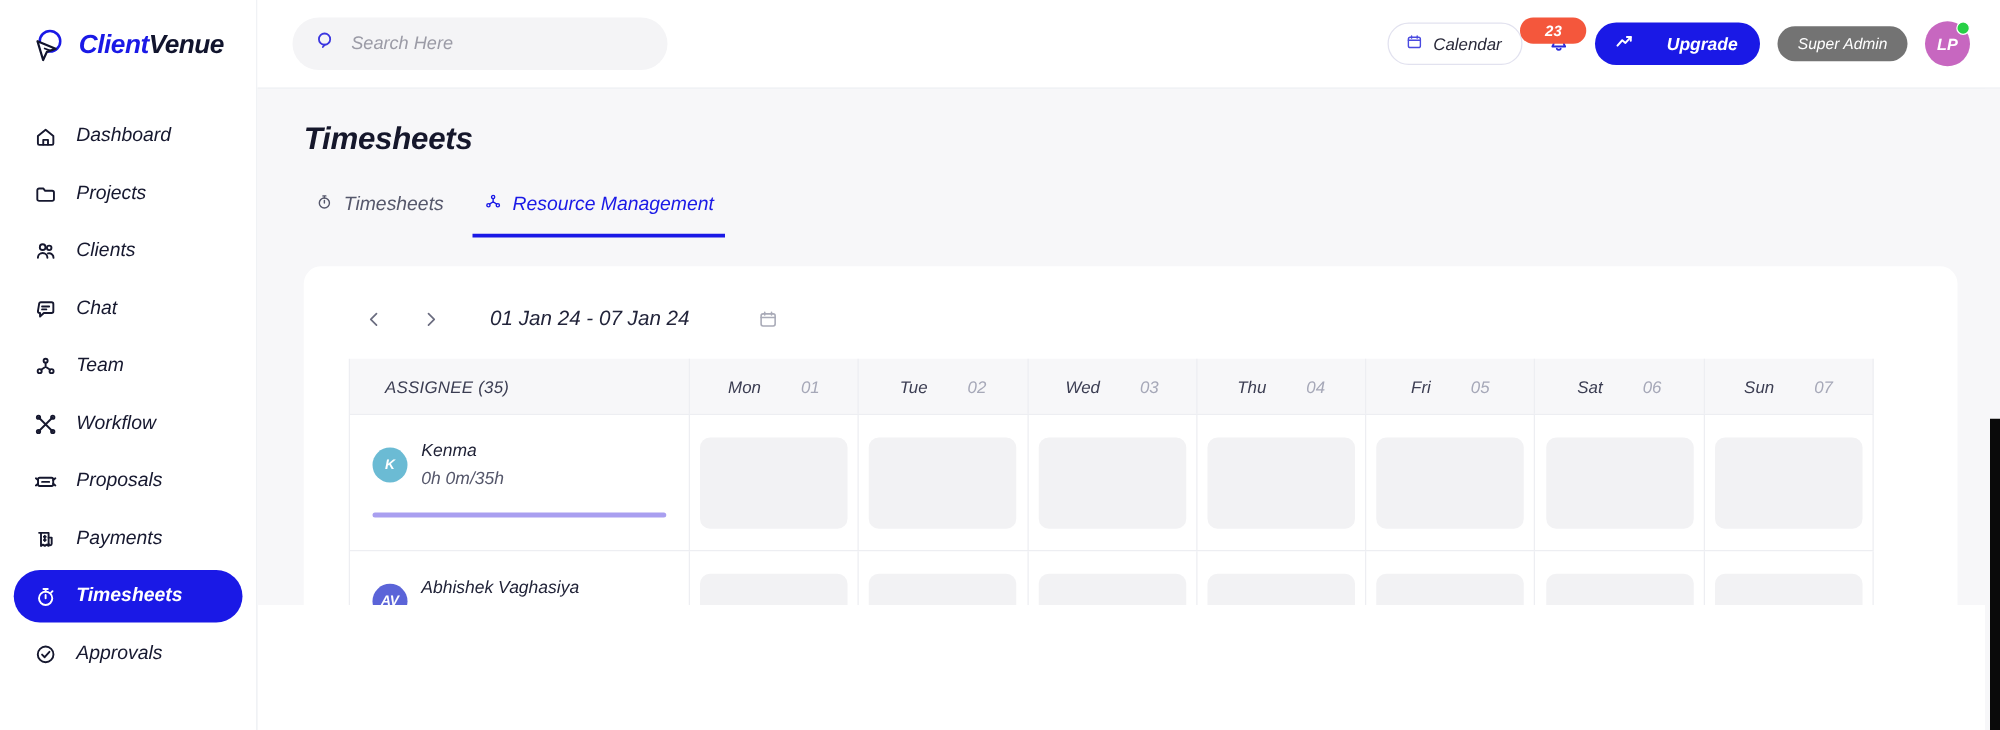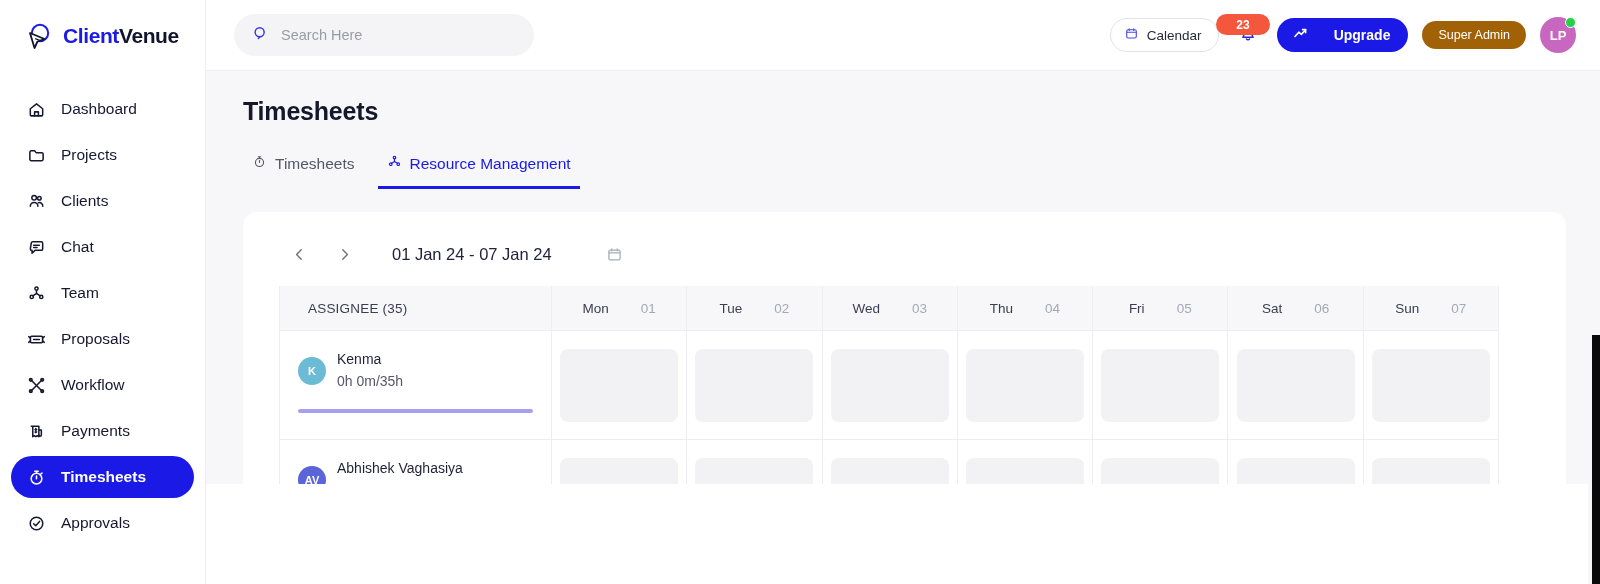--- a/index.html
+++ b/index.html
@@ -2,21 +2,21 @@
 <html><head>
 <meta charset="utf-8">
 <style>
   * { box-sizing: border-box; margin: 0; padding: 0; }
   html, body {
     width: 1600px; height: 584px;
     font-family: "Liberation Sans", sans-serif;
     background: #ffffff;
     overflow: hidden;
   }
-  .app { display: flex; width: 1600px; height: 484px; position: relative; }
+  .app { display: flex; width: 1600px; height: 484px; position: relative; font-style: italic; }
 
   
   .sidebar {
     width: 206px; height: 584px;
     background: #ffffff;
     border-right: 1px solid #eceef2;
     flex: 0 0 206px;
     position: relative;
   }
   .logo-row {
@@ -80,21 +80,21 @@
     font-size: 12px; font-weight: 700;
     display: flex; align-items: center; justify-content: center;
     padding: 0 20px;
   }
   .upgrade-btn {
     height: 34px; background: #1a19e6; color: #fff; border-radius: 17px;
     display: flex; align-items: center; gap: 25px; padding: 0 18px 0 15px;
     font-size: 14px; font-weight: 700; cursor: pointer;
   }
   .role-badge {
-    height: 28px; background: #a16207; color: #fff; border-radius: 14px;
+    height: 28px; background: #737373; color: #fff; border-radius: 14px;
     display: flex; align-items: center; padding: 0 16px;
     font-size: 12.5px; cursor: pointer;
   }
   .avatar-wrap { position: relative; width: 36px; height: 36px; cursor: pointer; }
   .avatar-top {
     width: 36px; height: 36px; border-radius: 50%;
     background: #c767c0; color: #fff;
     display: flex; align-items: center; justify-content: center;
     font-size: 13px; font-weight: 600;
   }
@@ -235,39 +235,39 @@
               <circle cx="15" cy="13.6" r="1.7"></circle>
               <path d="M10 6.5 v3.4 M10 9.9 L6.2 12.4 M10 9.9 L13.8 12.4"></path>
             </svg>
         </span>
         <span>Team</span>
       </div>
 
       <div class="nav-item">
         <span class="nav-ico">
           <svg width="19" height="19" viewBox="0 0 20 20">
-              <path d="M5 6.5 h10 a1.4 1.4 0 0 1 1.4 1.4 v4.2 A1.4 1.4 0 0 1 15 13.5 H5 A1.4 1.4 0 0 1 3.6 12.1 V7.9 A1.4 1.4 0 0 1 5 6.5 Z"></path>
-              <path d="M3.6 8.5 L1.8 7 M3.6 11.5 L1.8 13 M16.4 8.5 L18.2 7 M16.4 11.5 L18.2 13"></path>
-              <path d="M7 10 h6"></path>
-            </svg>
-        </span>
-        <span>Proposals</span>
-      </div>
-
-      <div class="nav-item">
-        <span class="nav-ico">
-          <svg width="19" height="19" viewBox="0 0 20 20">
               <path d="M4 4 L16 16 M16 4 L4 16"></path>
               <circle cx="4" cy="4" r="1.4"></circle>
               <circle cx="16" cy="4" r="1.4"></circle>
               <circle cx="4" cy="16" r="1.4"></circle>
               <circle cx="16" cy="16" r="1.4"></circle>
             </svg>
         </span>
         <span>Workflow</span>
+      </div>
+
+      <div class="nav-item">
+        <span class="nav-ico">
+          <svg width="19" height="19" viewBox="0 0 20 20">
+              <path d="M5 6.5 h10 a1.4 1.4 0 0 1 1.4 1.4 v4.2 A1.4 1.4 0 0 1 15 13.5 H5 A1.4 1.4 0 0 1 3.6 12.1 V7.9 A1.4 1.4 0 0 1 5 6.5 Z"></path>
+              <path d="M3.6 8.5 L1.8 7 M3.6 11.5 L1.8 13 M16.4 8.5 L18.2 7 M16.4 11.5 L18.2 13"></path>
+              <path d="M7 10 h6"></path>
+            </svg>
+        </span>
+        <span>Proposals</span>
       </div>
 
       <div class="nav-item">
         <span class="nav-ico">
           <svg width="19" height="19" viewBox="0 0 20 20">
               <path d="M4.5 4.5 h8 v11 l-1.6-1.1 -1.6 1.1 -1.6-1.1 -1.6 1.1 V4.5 Z"></path>
               <path d="M8.5 7.8 h1.6 M8.5 10.5 h1.6 M9.3 6.9 v4.5"></path>
               <path d="M12.5 8.5 h2.6 v5.2 a1.3 1.3 0 0 1-2.6 0"></path>
             </svg>
         </span>

